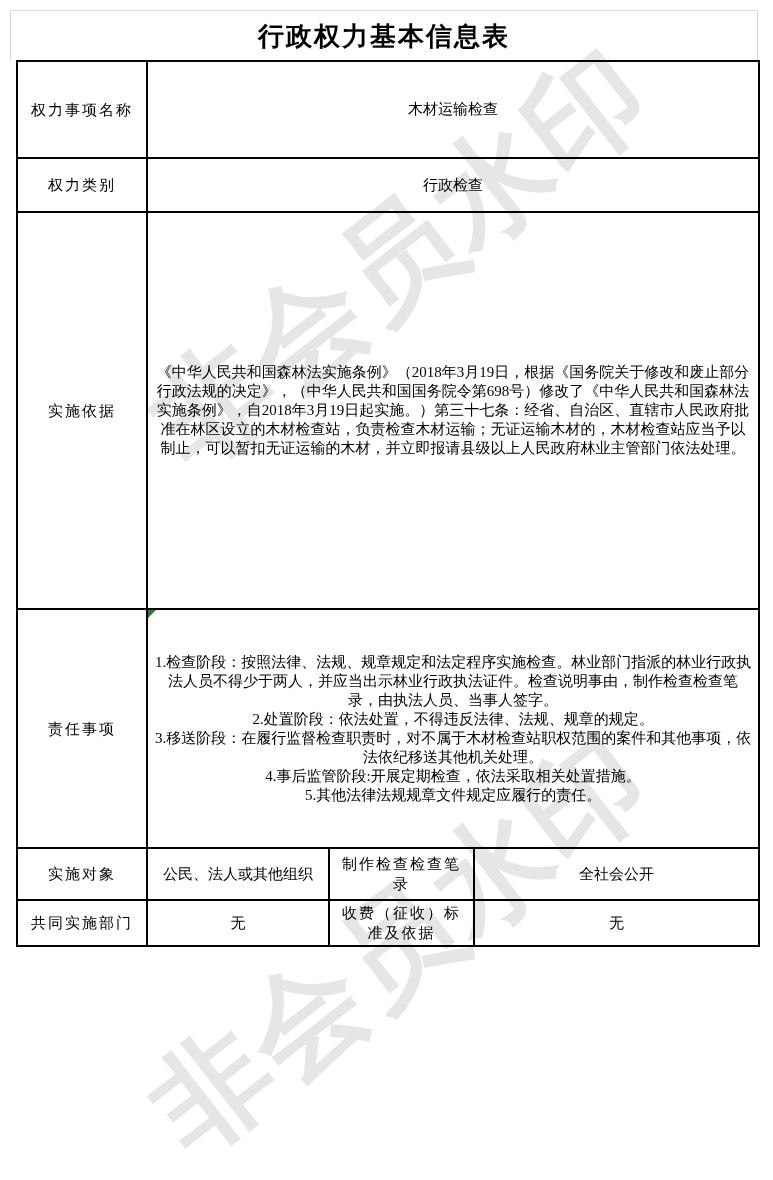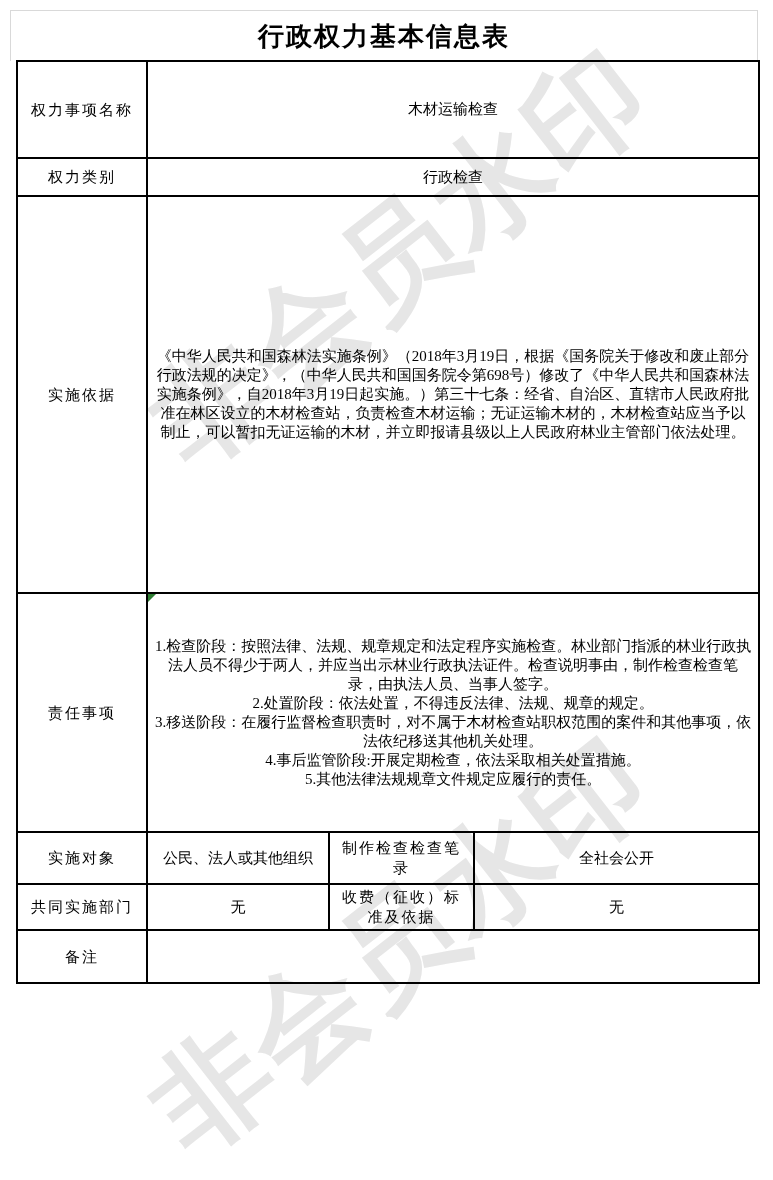--- a/index.html
+++ b/index.html
@@ -100,21 +100,21 @@
     <col style="width:145px">
     <col style="width:285px">
   </colgroup>
 
   <tbody>
       <tr style="height:97px">
     <td class="lbl">权力事项名称</td>
     <td colspan="3">木材运输检查</td>
   </tr>
 
-  <tr style="height:38px">
+  <tr style="height:54px">
     <td class="lbl">权力类别</td>
     <td colspan="3">行政检查</td>
   </tr>
 
   <tr style="height:397px">
     <td class="lbl">实施依据</td>
     <td colspan="3" class="longtext">《中华人民共和国森林法实施条例》（2018年3月19日，根据《国务院关于修改和废止部分行政法规的决定》，（中华人民共和国国务院令第698号）修改了《中华人民共和国森林法实施条例》，自2018年3月19日起实施。）第三十七条：经省、自治区、直辖市人民政府批准在林区设立的木材检查站，负责检查木材运输；无证运输木材的，木材检查站应当予以制止，可以暂扣无证运输的木材，并立即报请县级以上人民政府林业主管部门依法处理。</td>
   </tr>
 
   <tr style="height:239px">
@@ -136,18 +136,14 @@
 
   <tr style="height:40px">
     <td class="lbl">共同实施部门</td>
     <td>无</td>
     <td class="lbl">收费（征收）标准及依据</td>
     <td>无</td>
   </tr>
 
 
 
-  <tr style="height:53px">
-    <td class="lbl">备注</td>
-    <td colspan="3"></td>
-  </tr>
 </tbody>
   </table>
 
 </body></html>

